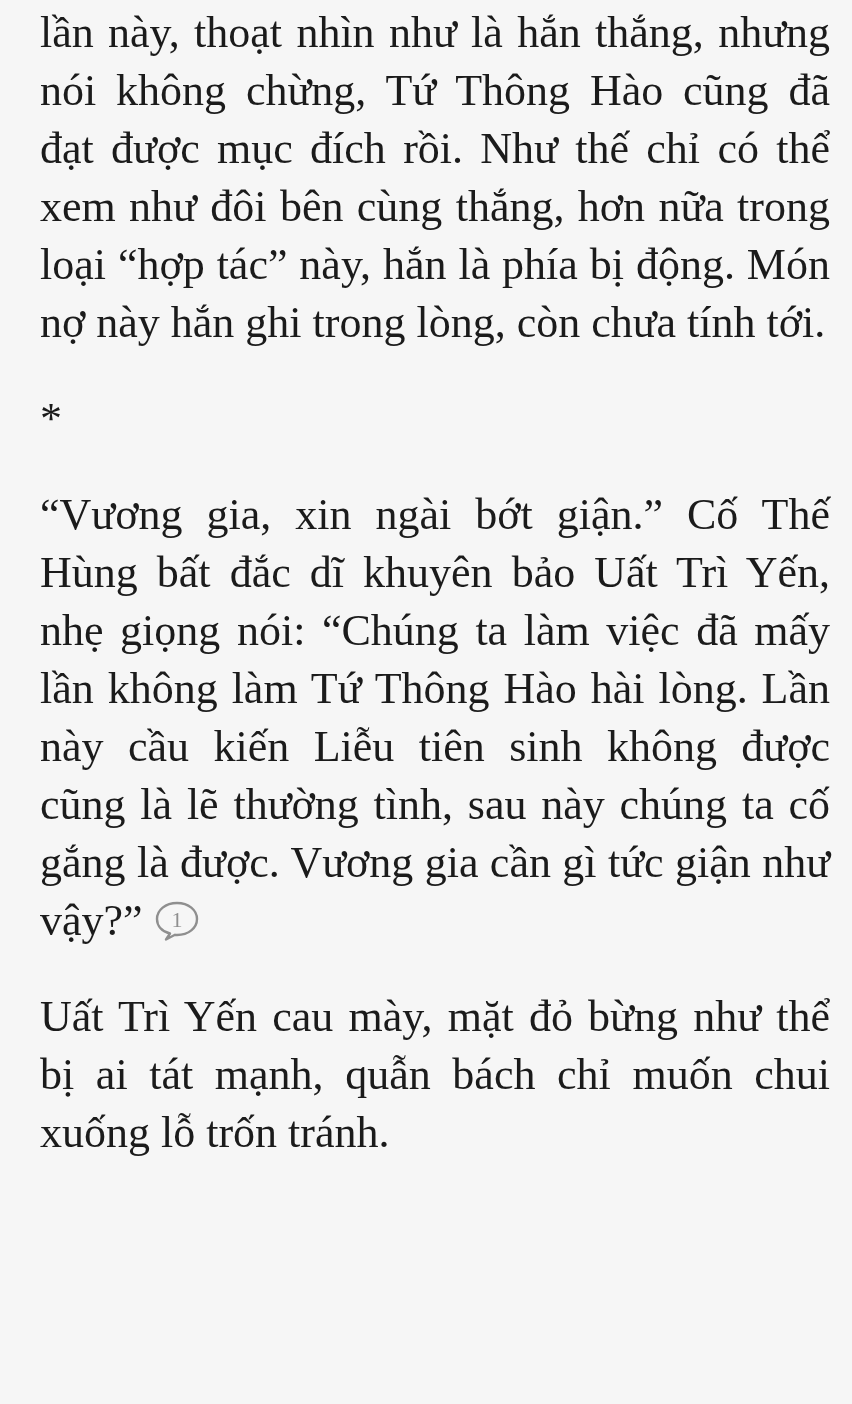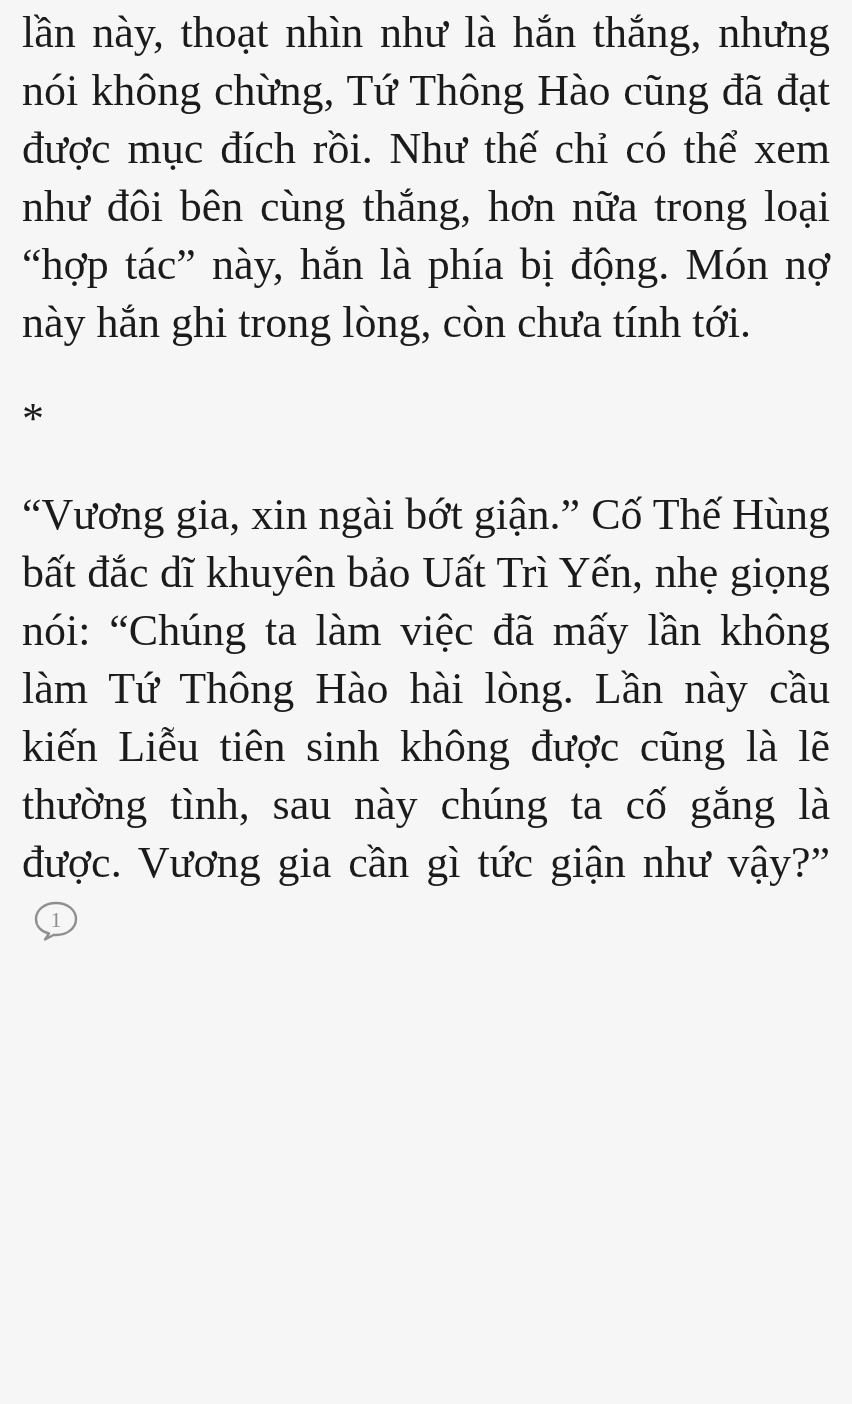--- a/index.html
+++ b/index.html
@@ -16,21 +16,21 @@
     box-sizing: border-box;
     width: 852px;
     height: 1404px;
     padding: 4px 22px 0 22px;
     font-family: "Liberation Serif", "DejaVu Serif", serif;
     font-size: 44px;
     line-height: 58px;
     color: #1b1b1b;
   }
   .para {
-    margin: 0 0 38px 0;
+    margin: 0 0 38px 18px;
     text-align: justify;
     text-justify: inter-word;
   }
   .para.separator {
     text-align: left;
   }
   .comment-bubble {
     display: inline-block;
     width: 48px;
     height: 42px;
@@ -52,14 +52,15 @@
   <p class="para">lần này, thoạt nhìn như là hắn thắng, nhưng nói không chừng, Tứ Thông Hào cũng đã đạt được mục đích rồi. Như thế chỉ có thể xem như đôi bên cùng thắng, hơn nữa trong loại “hợp tác” này, hắn là phía bị động. Món nợ này hắn ghi trong lòng, còn chưa tính tới.</p>
 
 
   <p class="para separator">*</p>
 
   <p class="para"><span>“Vương gia, xin ngài bớt giận.” Cố Thế Hùng bất đắc dĩ khuyên bảo Uất Trì Yến, nhẹ giọng nói: “Chúng ta làm việc đã mấy lần không làm Tứ Thông Hào hài lòng. Lần này cầu kiến Liễu tiên sinh không được cũng là lẽ thường tình, sau này chúng ta cố gắng là được. Vương gia cần gì tức giận như vậy?”</span><span class="comment-bubble"><svg viewBox="0 0 48 42" xmlns="http://www.w3.org/2000/svg">
         <path d="M 24 3 C 12.5 3 4 10 4 19 C 4 26 9 31.5 17 33.5 L 13 39.5 L 22 34.8 C 22.7 34.9 23.3 35 24 35 C 35.5 35 44 28 44 19 C 44 10 35.5 3 24 3 Z" fill="none" stroke="#8f8f8f" stroke-width="2.4" stroke-linejoin="round"></path>
         <text x="24" y="26.5" text-anchor="middle" font-family="Liberation Serif, DejaVu Serif, serif" font-size="22" fill="#8f8f8f">1</text>
       </svg></span></p>
 
+  <p class="para">Uất Trì Yến cau mày, mặt đỏ bừng như thể bị ai tát mạnh, quẫn bách chỉ muốn chui xuống lỗ trốn tránh.</p>
 
 </div>
 
 </body></html>

